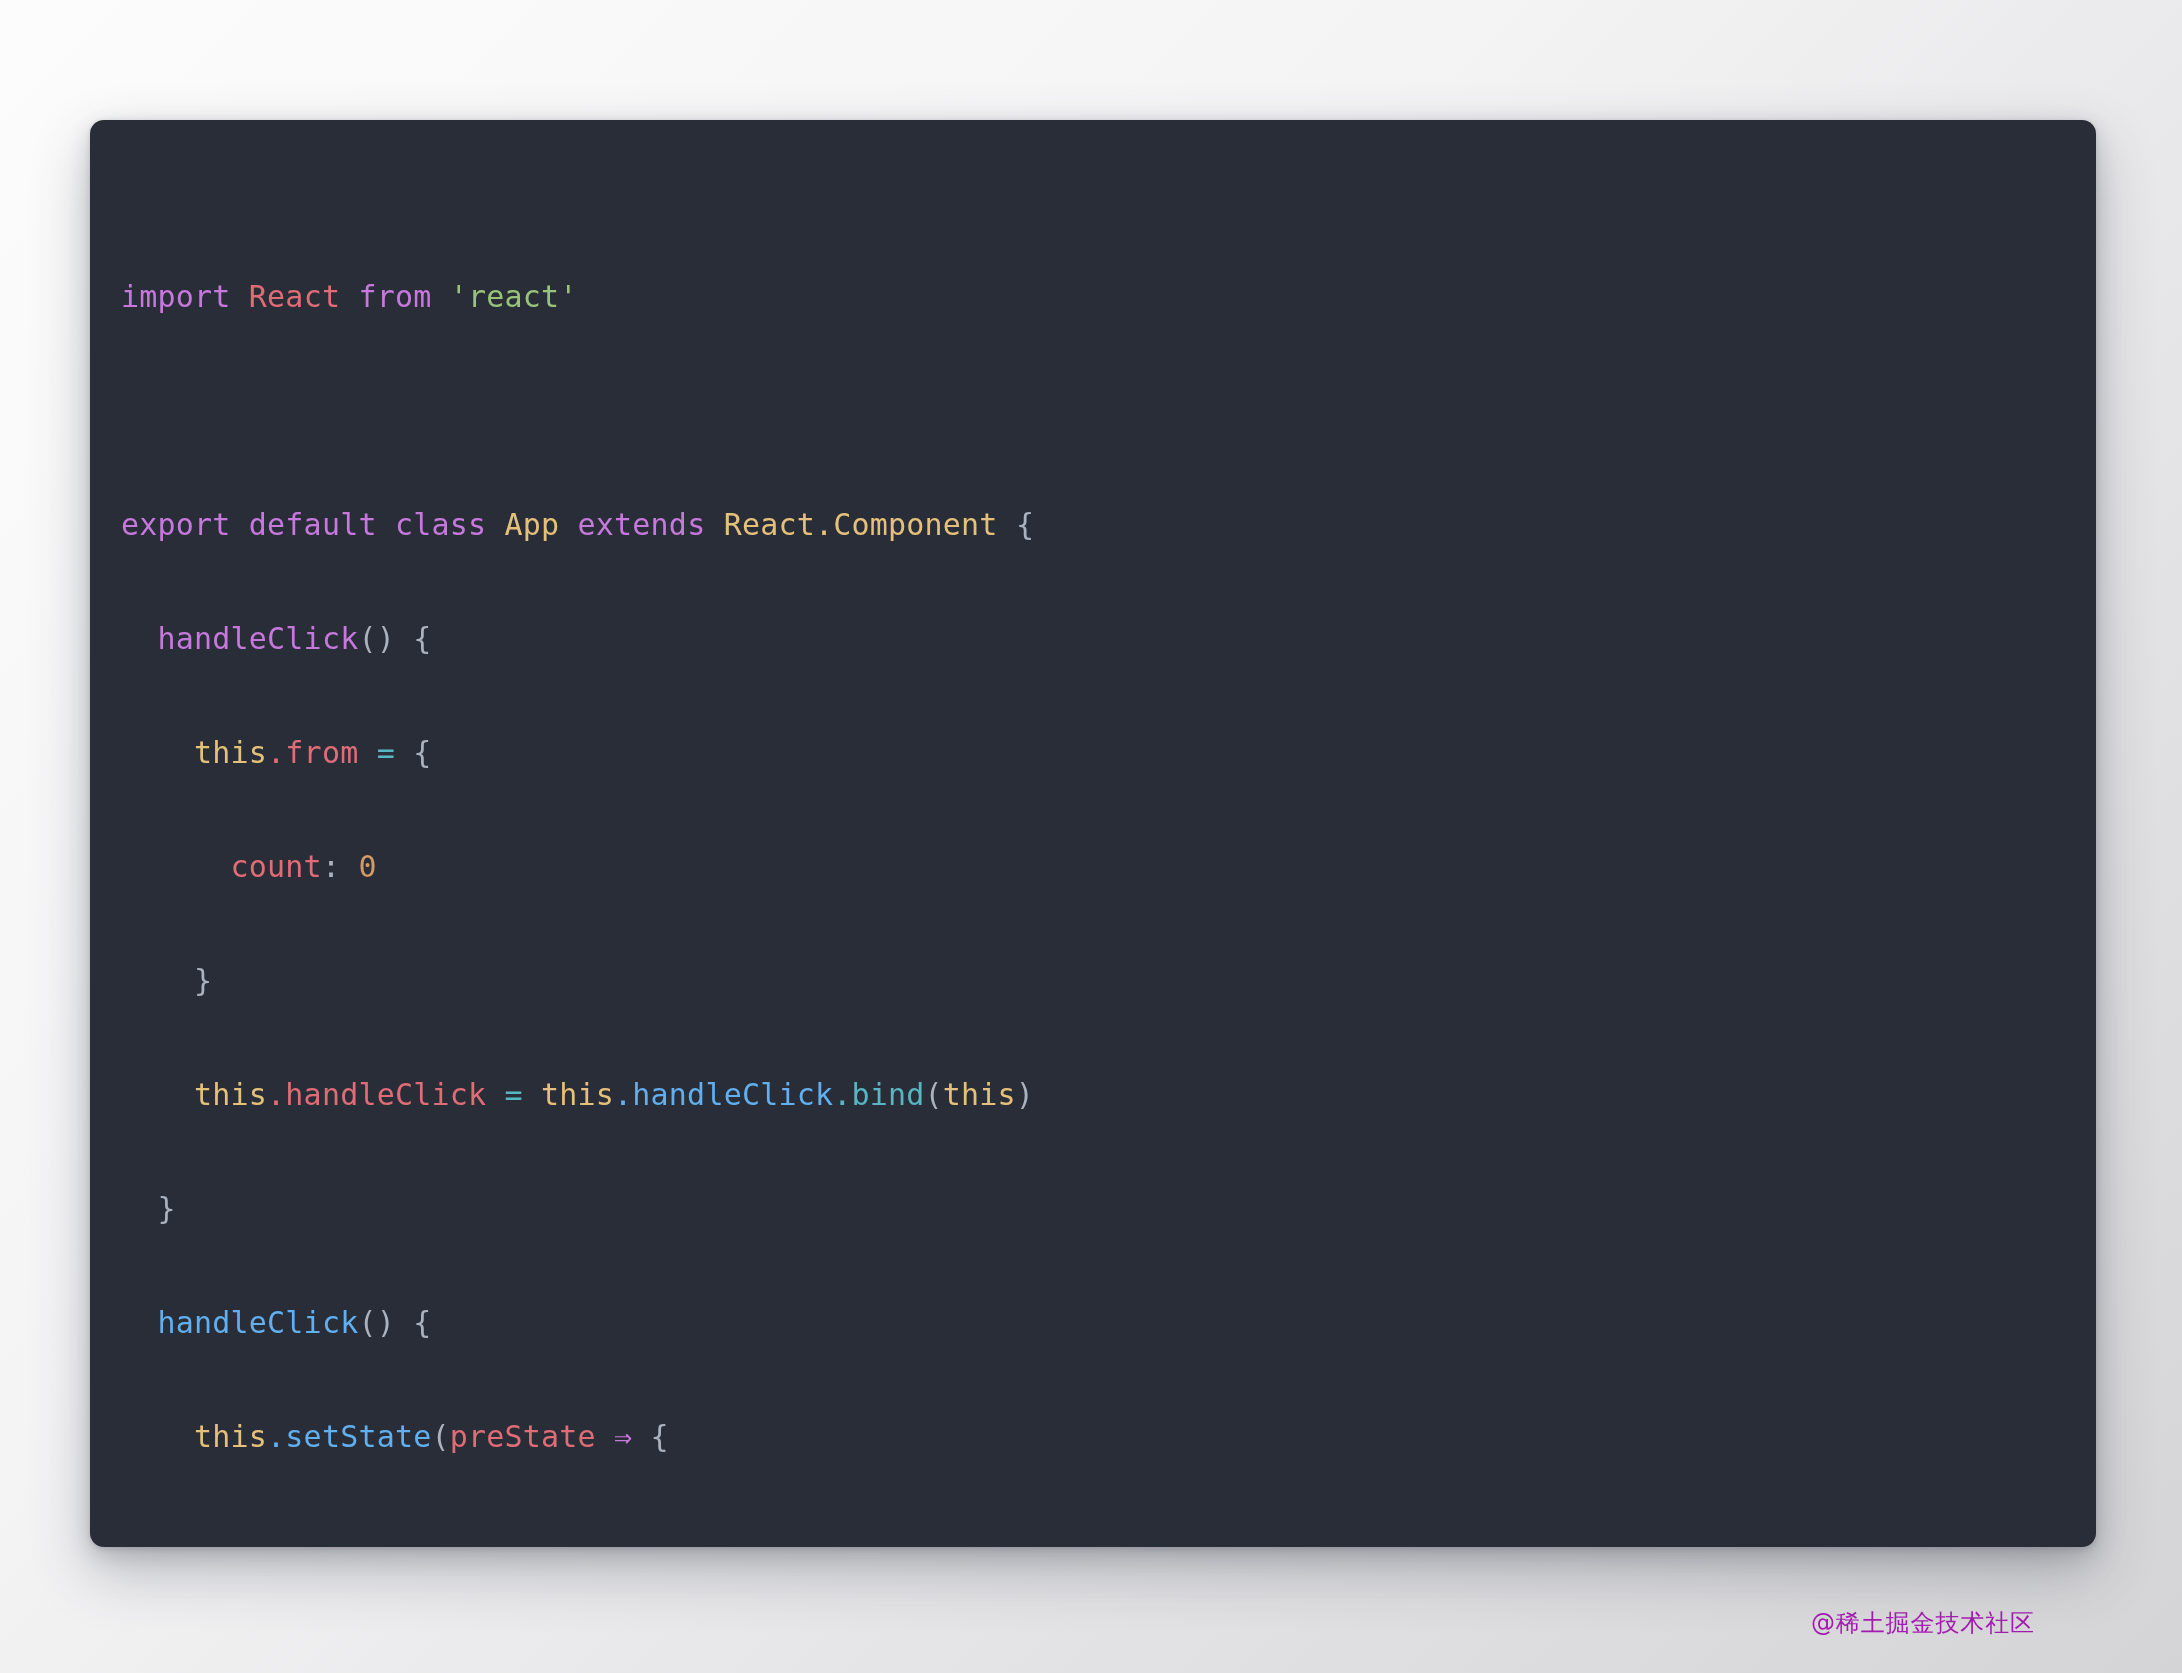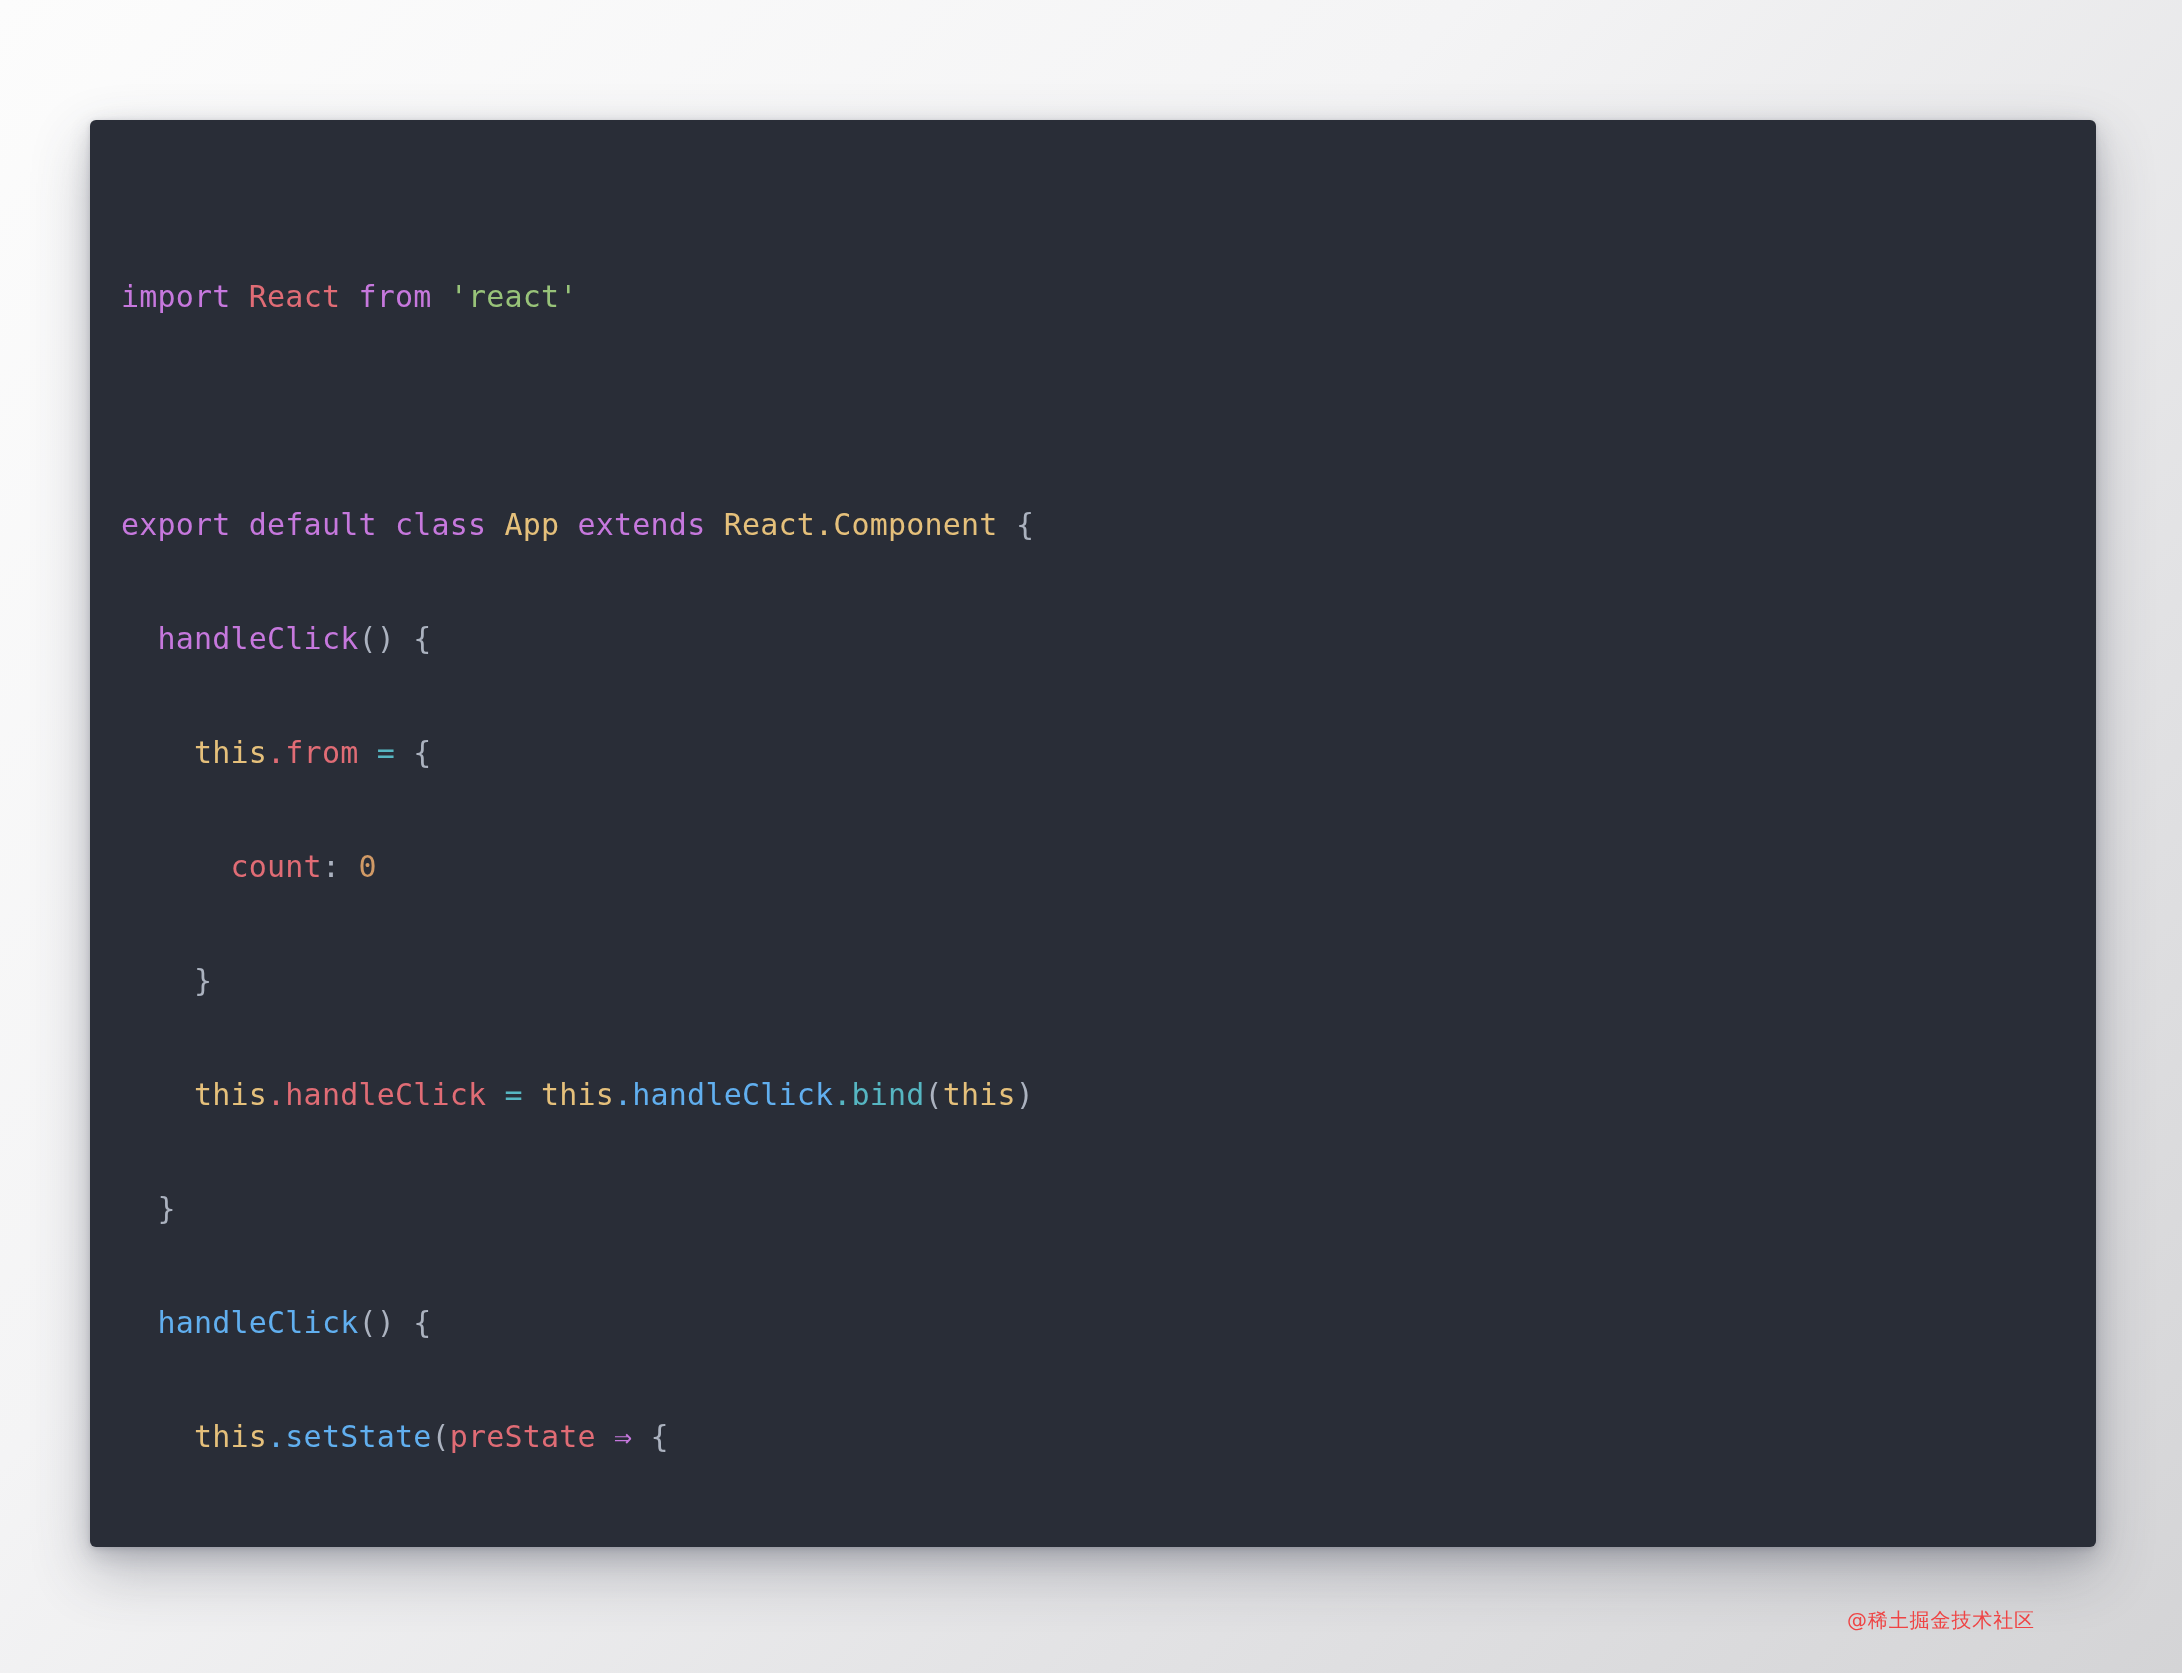--- a/index.html
+++ b/index.html
@@ -22,21 +22,21 @@
 
   
   .code-card {
     position: absolute;
     left: 90px;
     top: 120px;
     width: 2006px;
     height: 1427px;
     background: #282c34;
     background-color: #292d37;
-    border-radius: 6px;
+    border-radius: 14px;
     box-shadow: 0 24.6px 57px rgba(60, 64, 80, 0.30),
                 0 7.6px 21px rgba(60, 64, 80, 0.20),
                 0 1.9px 5.7px rgba(60, 64, 80, 0.16);
     box-sizing: border-box;
     padding: 34px 38px 34px 31px;
     overflow: hidden;
   }
 
   .code-body {
     font-family: "DejaVu Sans Mono", monospace;
@@ -65,22 +65,22 @@
   .t-punc     { color: #abb2bf; }            
   .t-react    { color: #e06c75; }            
   .t-arrow    { color: #c678dd; }            
 
   
   .watermark {
     position: absolute;
     right: 147px;
     top: 1607px;
     font-family: "DejaVu Sans", sans-serif;
-    font-size: 20px;
-    color: #ef4444;
+    font-size: 24px;
+    color: #a21caf;
     letter-spacing: 0.9px;
     white-space: nowrap;
     user-select: none;
   }
 </style>
 </head>
 <body>
 
 <div id="screen">
 

